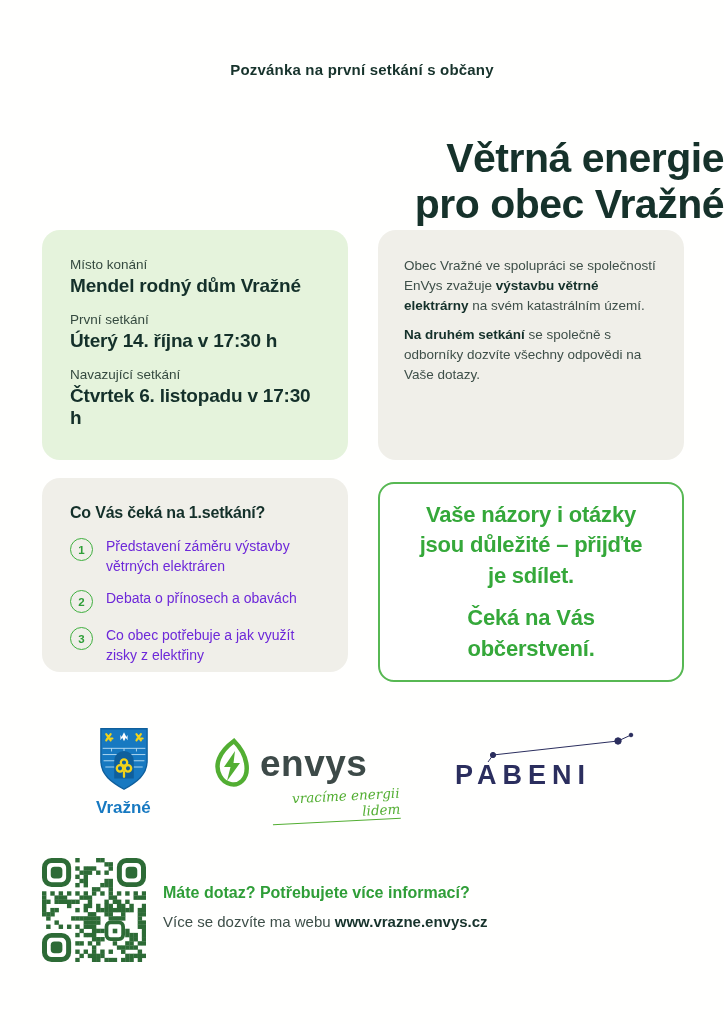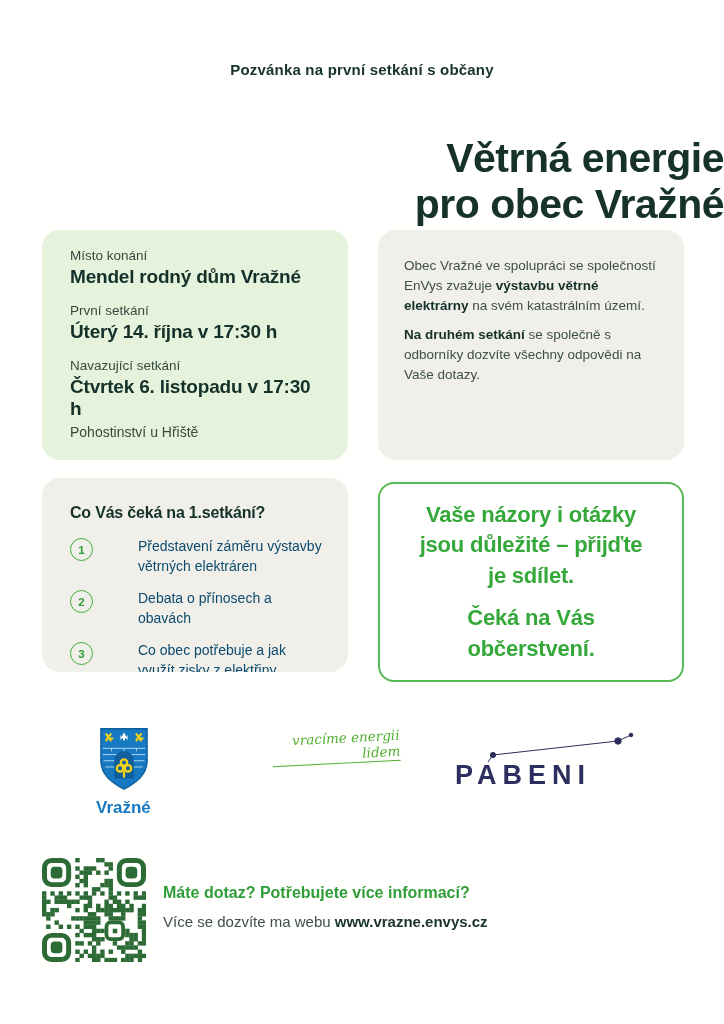--- a/index.html
+++ b/index.html
@@ -17,21 +17,21 @@
   }
   .title {
     position:absolute; top:88px; left:0; width:100%;
     text-align:right; font-size:41px; line-height:1.12; font-weight:800;
     color:#16322b; letter-spacing:-.5px;margin-top:48px;
   }
   
   .box { position:absolute; border-radius:18px; }
   .box-venue {
     left:42px; top:230px; width:306px; height:230px;
-    background:#e5f3dc; padding:18px 26px 0 28px; overflow:hidden;
+    background:#e5f3dc; padding:27px 26px 0 28px; overflow:hidden;
   }
   .box-venue .label { font-size:13.5px; color:#34493f; margin-top:15px; }
   .box-venue .label:first-child { margin-top:0; }
   .box-venue .value { font-size:19px; font-weight:700; color:#14302a; margin-top:3px; letter-spacing:-.2px; }
   .box-venue .sub { font-size:14px; color:#34493f; margin-top:4px; }
   .box-intro {
     left:378px; top:230px; width:306px; height:230px;
     background:#f0efe9; padding:26px 24px 0 26px; overflow:hidden;
     font-size:13.5px; line-height:1.48; color:#3e4f49;
   }
@@ -41,21 +41,21 @@
     left:42px; top:478px; width:306px; height:194px;
     background:#f0efe9; padding:26px 24px 0 28px; overflow:hidden;
   }
   .box-agenda h3 { font-size:16px; font-weight:700; color:#14302a; margin-bottom:15px; letter-spacing:-.2px; }
   .agenda-item { display:flex; align-items:flex-start; margin-bottom:13px; }
   .agenda-num {
     flex:0 0 auto; width:23px; height:23px; border:1.5px solid #3faf3f; border-radius:50%;
     display:flex; align-items:center; justify-content:center;
     font-size:11.5px; font-weight:700; color:#2f9e38; margin-right:13px; margin-top:1px;
   }
-  .agenda-text { font-size:14px; line-height:1.4; color:#0c4a6e;margin-left:32px; }
+  .agenda-text { font-size:14px; line-height:1.4; color:#6d28d9; }
   .box-invite {
     left:378px; top:482px; width:306px; height:200px;
     background:#ffffff; border:2px solid #57b853; border-radius:16px;
     display:flex; flex-direction:column; justify-content:center; gap:12px;
     text-align:center; padding:0 32px;
     color:#35a83a; font-weight:700; font-size:22px; line-height:1.38;
     letter-spacing:-.2px;
   }
   
   .logo-vrazne { position:absolute; left:96px; top:727px; width:96px; }
@@ -93,21 +93,20 @@
     <div>pro obec Vražné</div>
   </div>
 
   <div class="box box-venue">
     <div class="label">Místo konání</div>
     <div class="value">Mendel rodný dům Vražné</div>
     <div class="label">První setkání</div>
     <div class="value">Úterý 14. října v 17:30 h</div>
     <div class="label">Navazující setkání</div>
     <div class="value">Čtvrtek 6. listopadu v 17:30 h</div>
-    <div class="sub">Pohostinství u Hřiště</div>
   </div>
 
   <div class="box box-intro">
     <p><span>Obec Vražné ve spolupráci se společností EnVys zvažuje </span><b>výstavbu větrné elektrárny</b><span> na svém katastrálním území.</span></p>
     <p><b>Na druhém setkání</b><span> se společně s odborníky dozvíte všechny odpovědi na Vaše dotazy.</span></p>
   </div>
 
   <div class="box box-agenda">
     <h3>Co Vás čeká na 1.setkání?</h3>
     <div class="agenda-item">
@@ -155,20 +154,29 @@
           <circle cx="23.5" cy="46.5" r="3.6"></circle>
           <circle cx="32.5" cy="46.5" r="3.6"></circle>
           <line x1="28" y1="50" x2="28" y2="56"></line>
         </g>
       </svg>
     </span>
     <div class="coa-label">Vražné</div>
   </div>
 
   <div class="logo-envys">
+    <div class="envys-row">
+      <span>
+        <svg width="46" height="54" viewBox="0 0 46 54">
+          <path d="M24 4 C9 15 4 28 10 39 c5 9 16 11 22 5 c8 -8 6 -26 -8 -40 Z" fill="none" stroke="#52ae32" stroke-width="4.5" stroke-linecap="round"></path>
+          <path d="M25 14 L14 30 h6.5 L17 44 L30 26 h-6.5 Z" fill="#52ae32"></path>
+        </svg>
+      </span>
+      <span class="envys-name">envys</span>
+    </div>
     <span class="envys-tagline">vracíme energii lidem</span>
   </div>
 
   <div class="logo-pabeni">
     <svg class="pabeni-lines" viewBox="0 0 186 34">
       <g stroke="#2b2e5e" stroke-width="1" fill="#2b2e5e">
         <line x1="38" y1="24" x2="33" y2="31"></line>
         <line x1="38" y1="24" x2="163" y2="10"></line>
         <line x1="163" y1="10" x2="176" y2="4"></line>
         <circle cx="38" cy="24" r="2.6"></circle>

